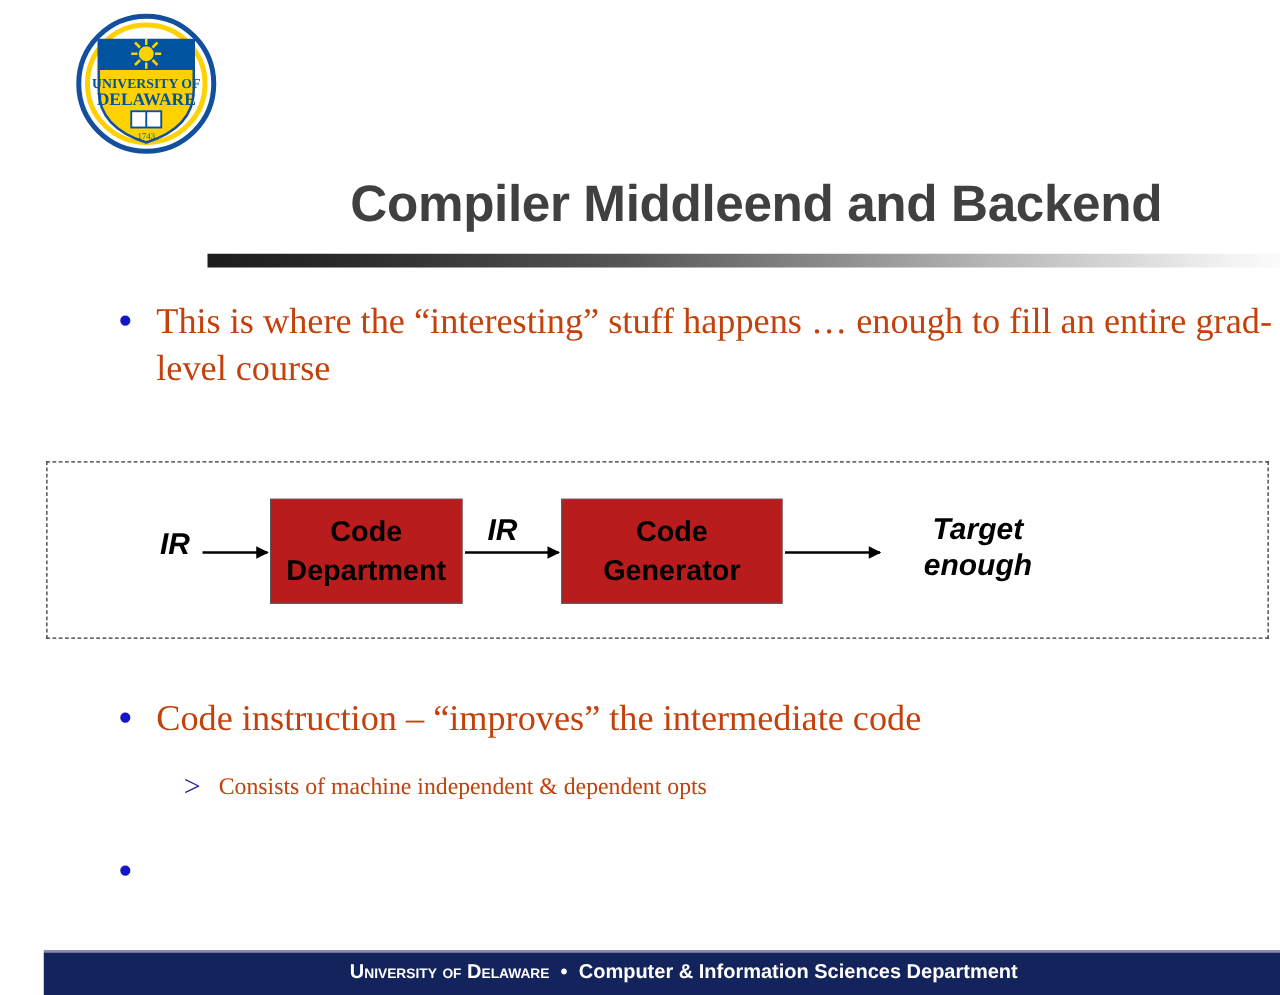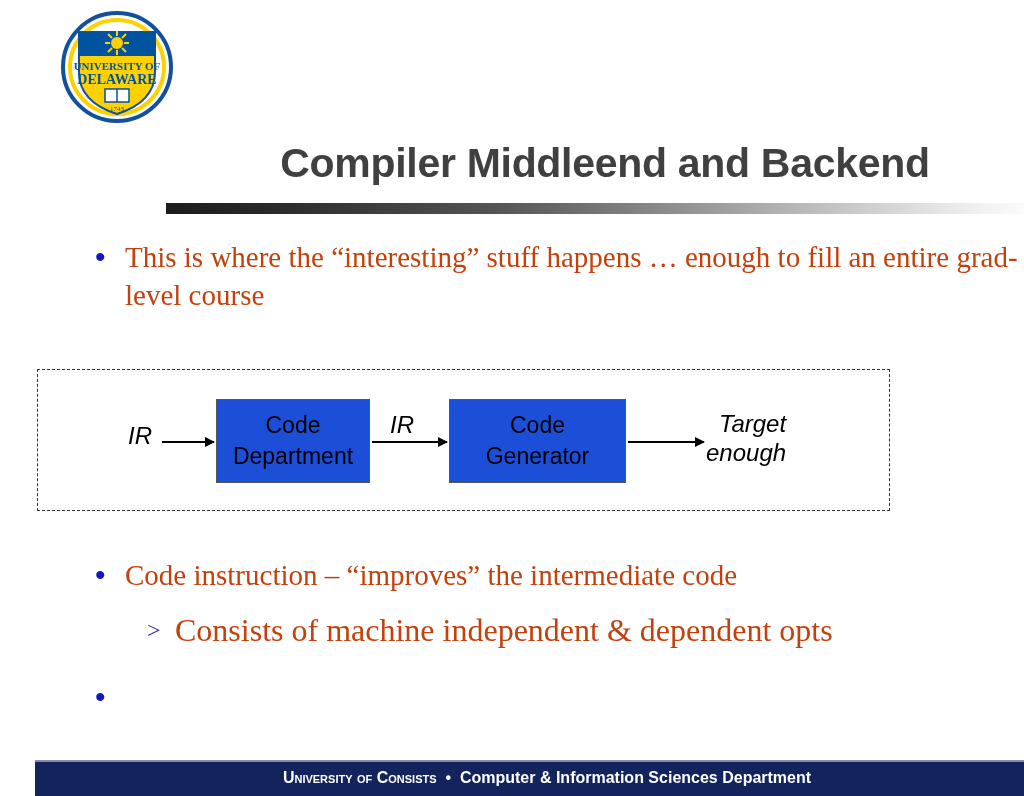--- a/index.html
+++ b/index.html
@@ -78,43 +78,44 @@
     text-align: left;
     font-family: "Liberation Serif", serif;
   }
   .bullet-text {
     color: #c2410c;
     font-size: 29px;
     line-height: 38px;
     font-family: "Liberation Serif", serif;
   }
   .bullet-text.sub {
-    font-size: 32px;
+    font-size: 19px;
     line-height: 36px;
   }
 
   #bullet1 { left: 60px; top: 238px; width: 960px; }
   #bullet2 { left: 60px; top: 556px; width: 960px; }
   #bullet2sub { left: 112px; top: 612px; width: 920px; }
   #bullet3 { left: 60px; top: 678px; width: 960px; }
 
   
   .diagram {
     position: absolute;
     left: 2px;
     top: 369px;
-    width: 853px;
+    width: 978px;
     height: 142px;
     border: 1px dashed #333333;
     box-sizing: border-box;
+    font-weight: bold;
   }
   .node {
     position: absolute;
     border: 1.5px solid #555555;
-    background: #1d4ed8;
+    background: #b91c1c;
     box-sizing: border-box;
     display: flex;
     flex-direction: column;
     justify-content: center;
     font-family: "Liberation Sans", sans-serif;
     font-size: 23px;
     color: #000000;
     line-height: 31px;
     text-align: center;
   }
@@ -125,21 +126,21 @@
     position: absolute;
     font-family: "Liberation Sans", sans-serif;
     font-style: italic;
     font-size: 24px;
     color: #000000;
     line-height: 29px;
     white-space: nowrap;
   }
   #label-ir1 { left: 90px; top: 51px; }
   #label-ir2 { left: 352px; top: 40px; }
-  #label-target { left: 668px; top: 39px; text-align: right; }
+  #label-target { left: 701px; top: 39px; text-align: center; }
 
   .arrow {
     position: absolute;
     height: 2px;
     background: #000000;
   }
   .arrow::after {
     content: "";
     position: absolute;
     right: -1px;
@@ -266,17 +267,17 @@
     <span class="bullet-text sub">Consists of machine independent &amp; dependent opts</span>
   </div>
 
   <div class="bullet-row" id="bullet3">
     <span class="bullet-dot">•</span>
   </div>
 
   <div class="footer-top-edge"></div>
   <div class="footer"></div>
   <div class="footer-text">
-    <span class="footer-smallcaps">University of Consists</span><span>&nbsp;&nbsp;•&nbsp;&nbsp;</span><span>Computer &amp; Information Sciences Department</span>
+    <span class="footer-smallcaps">University of Delaware</span><span>&nbsp;&nbsp;•&nbsp;&nbsp;</span><span>Computer &amp; Information Sciences Department</span>
   </div>
   <div class="footer-page">4</div>
 
 </div>
 
 </body></html>

